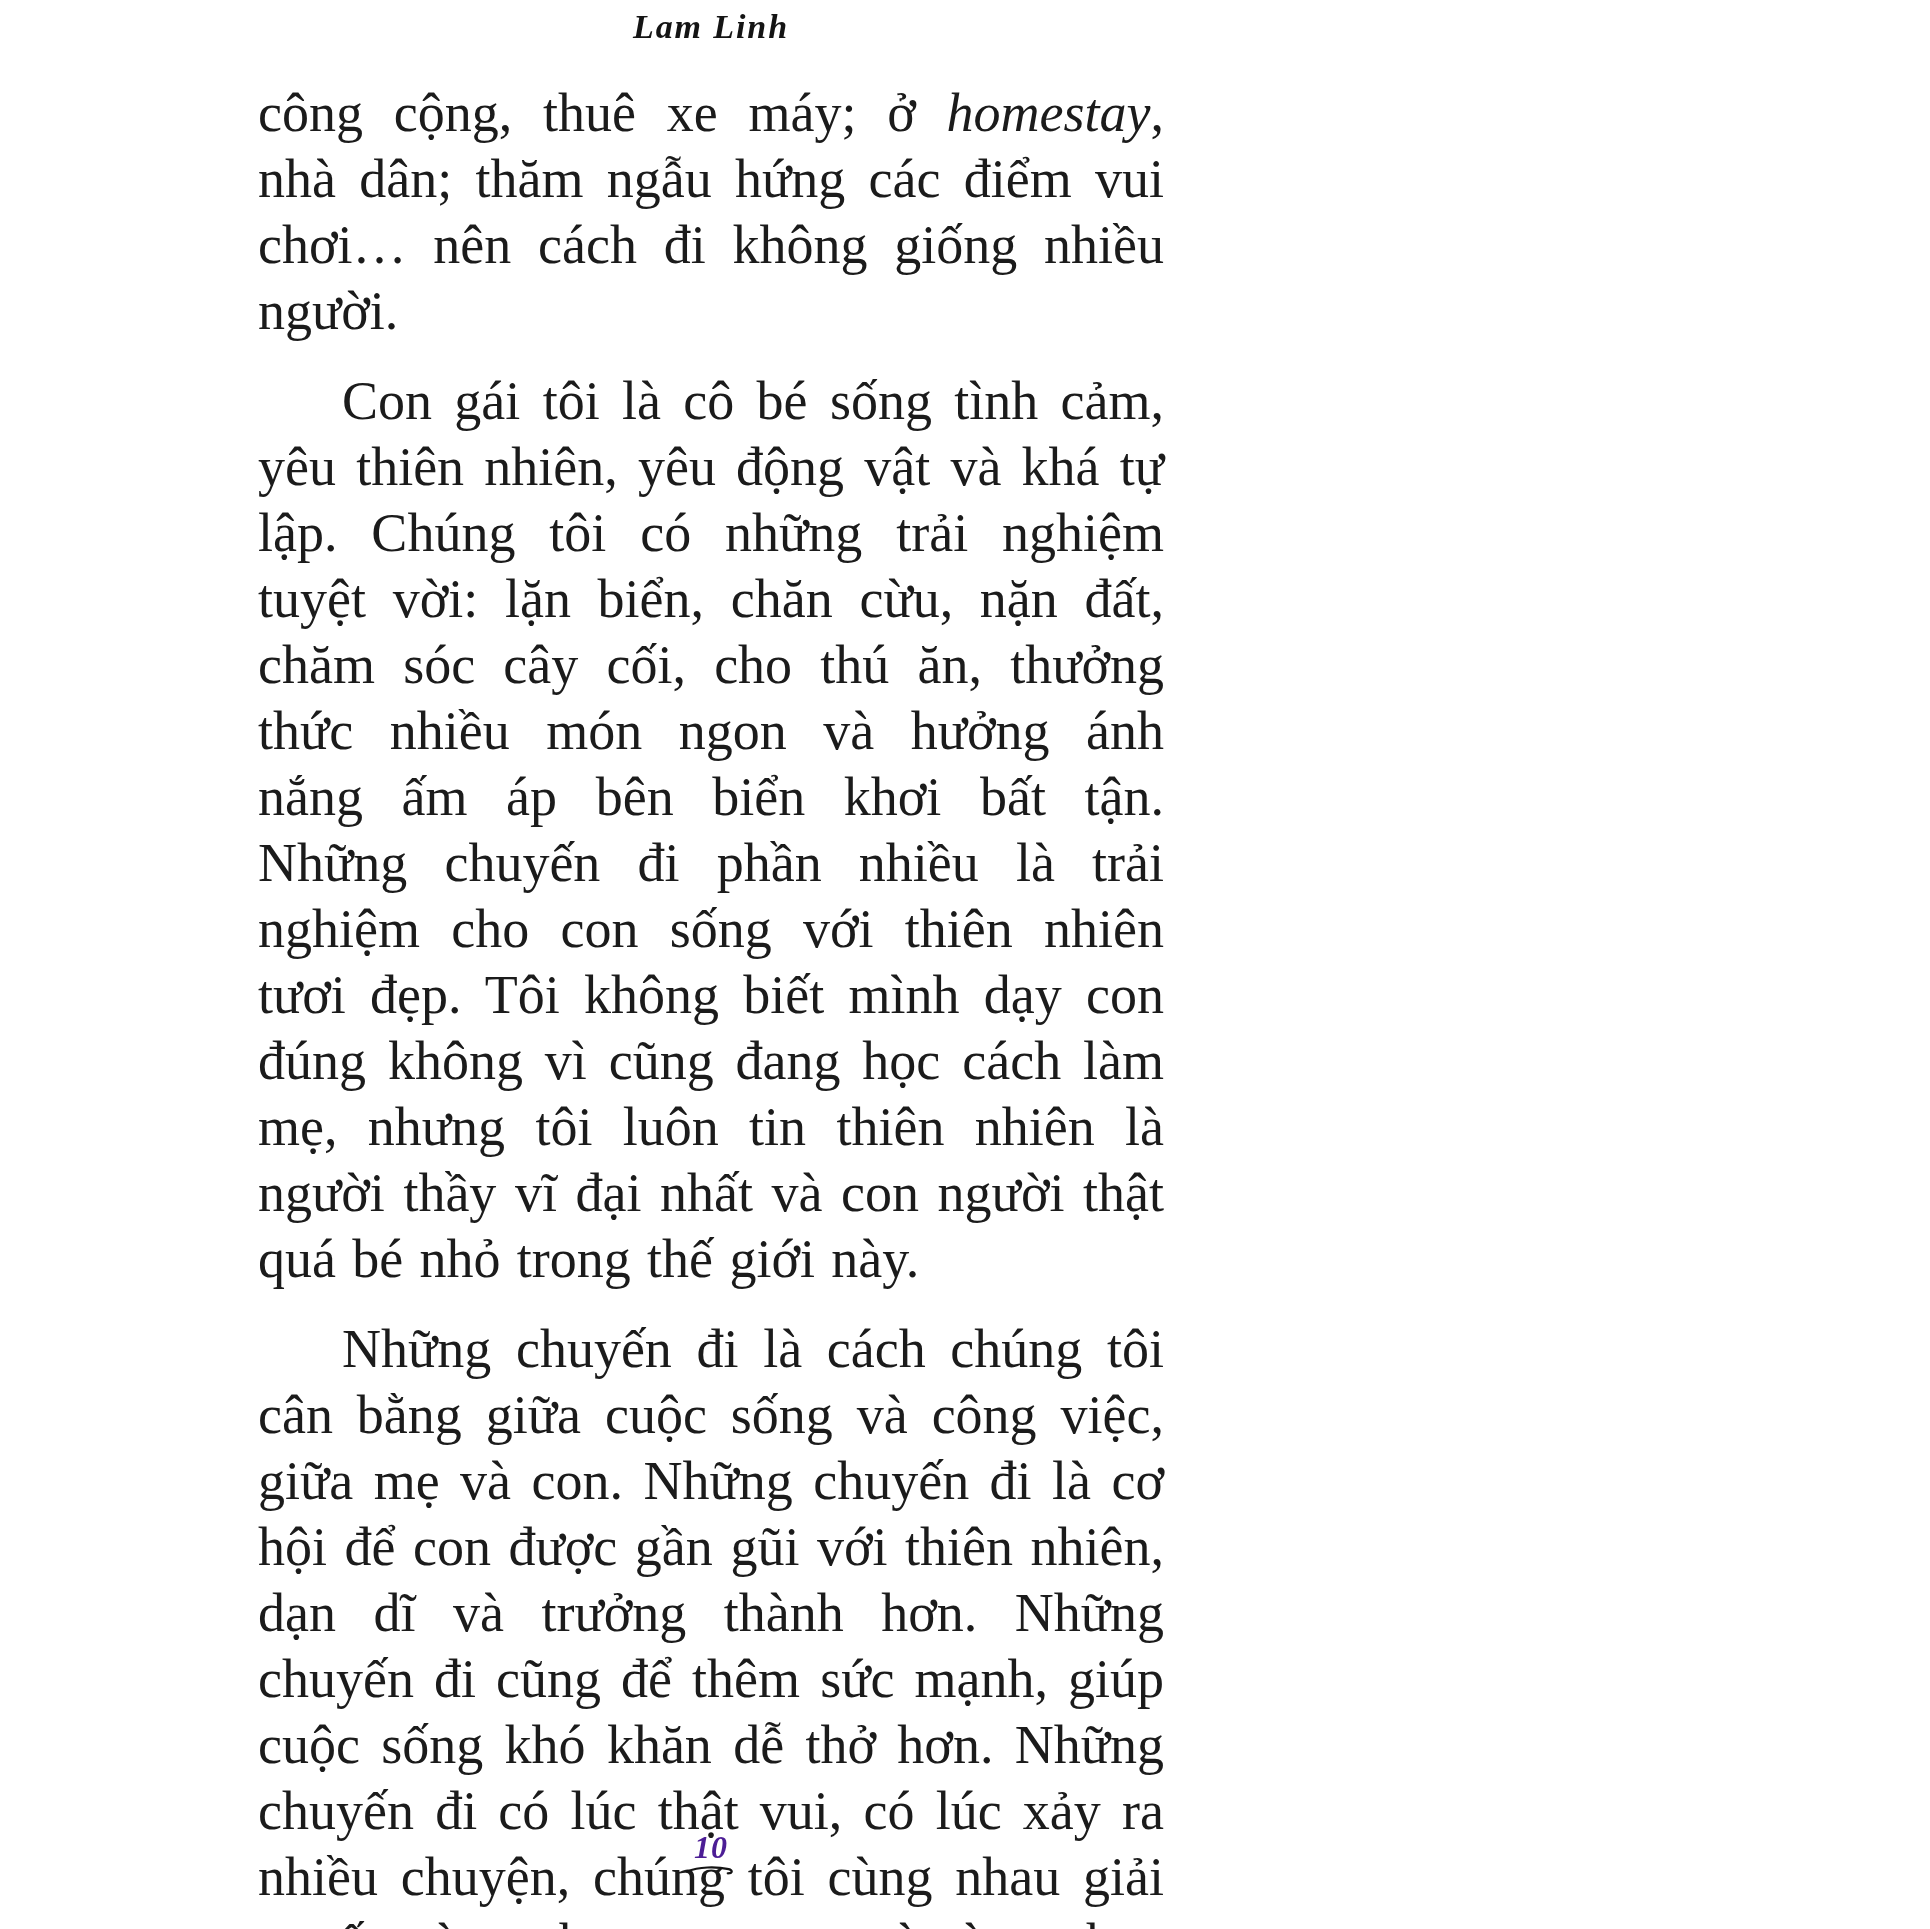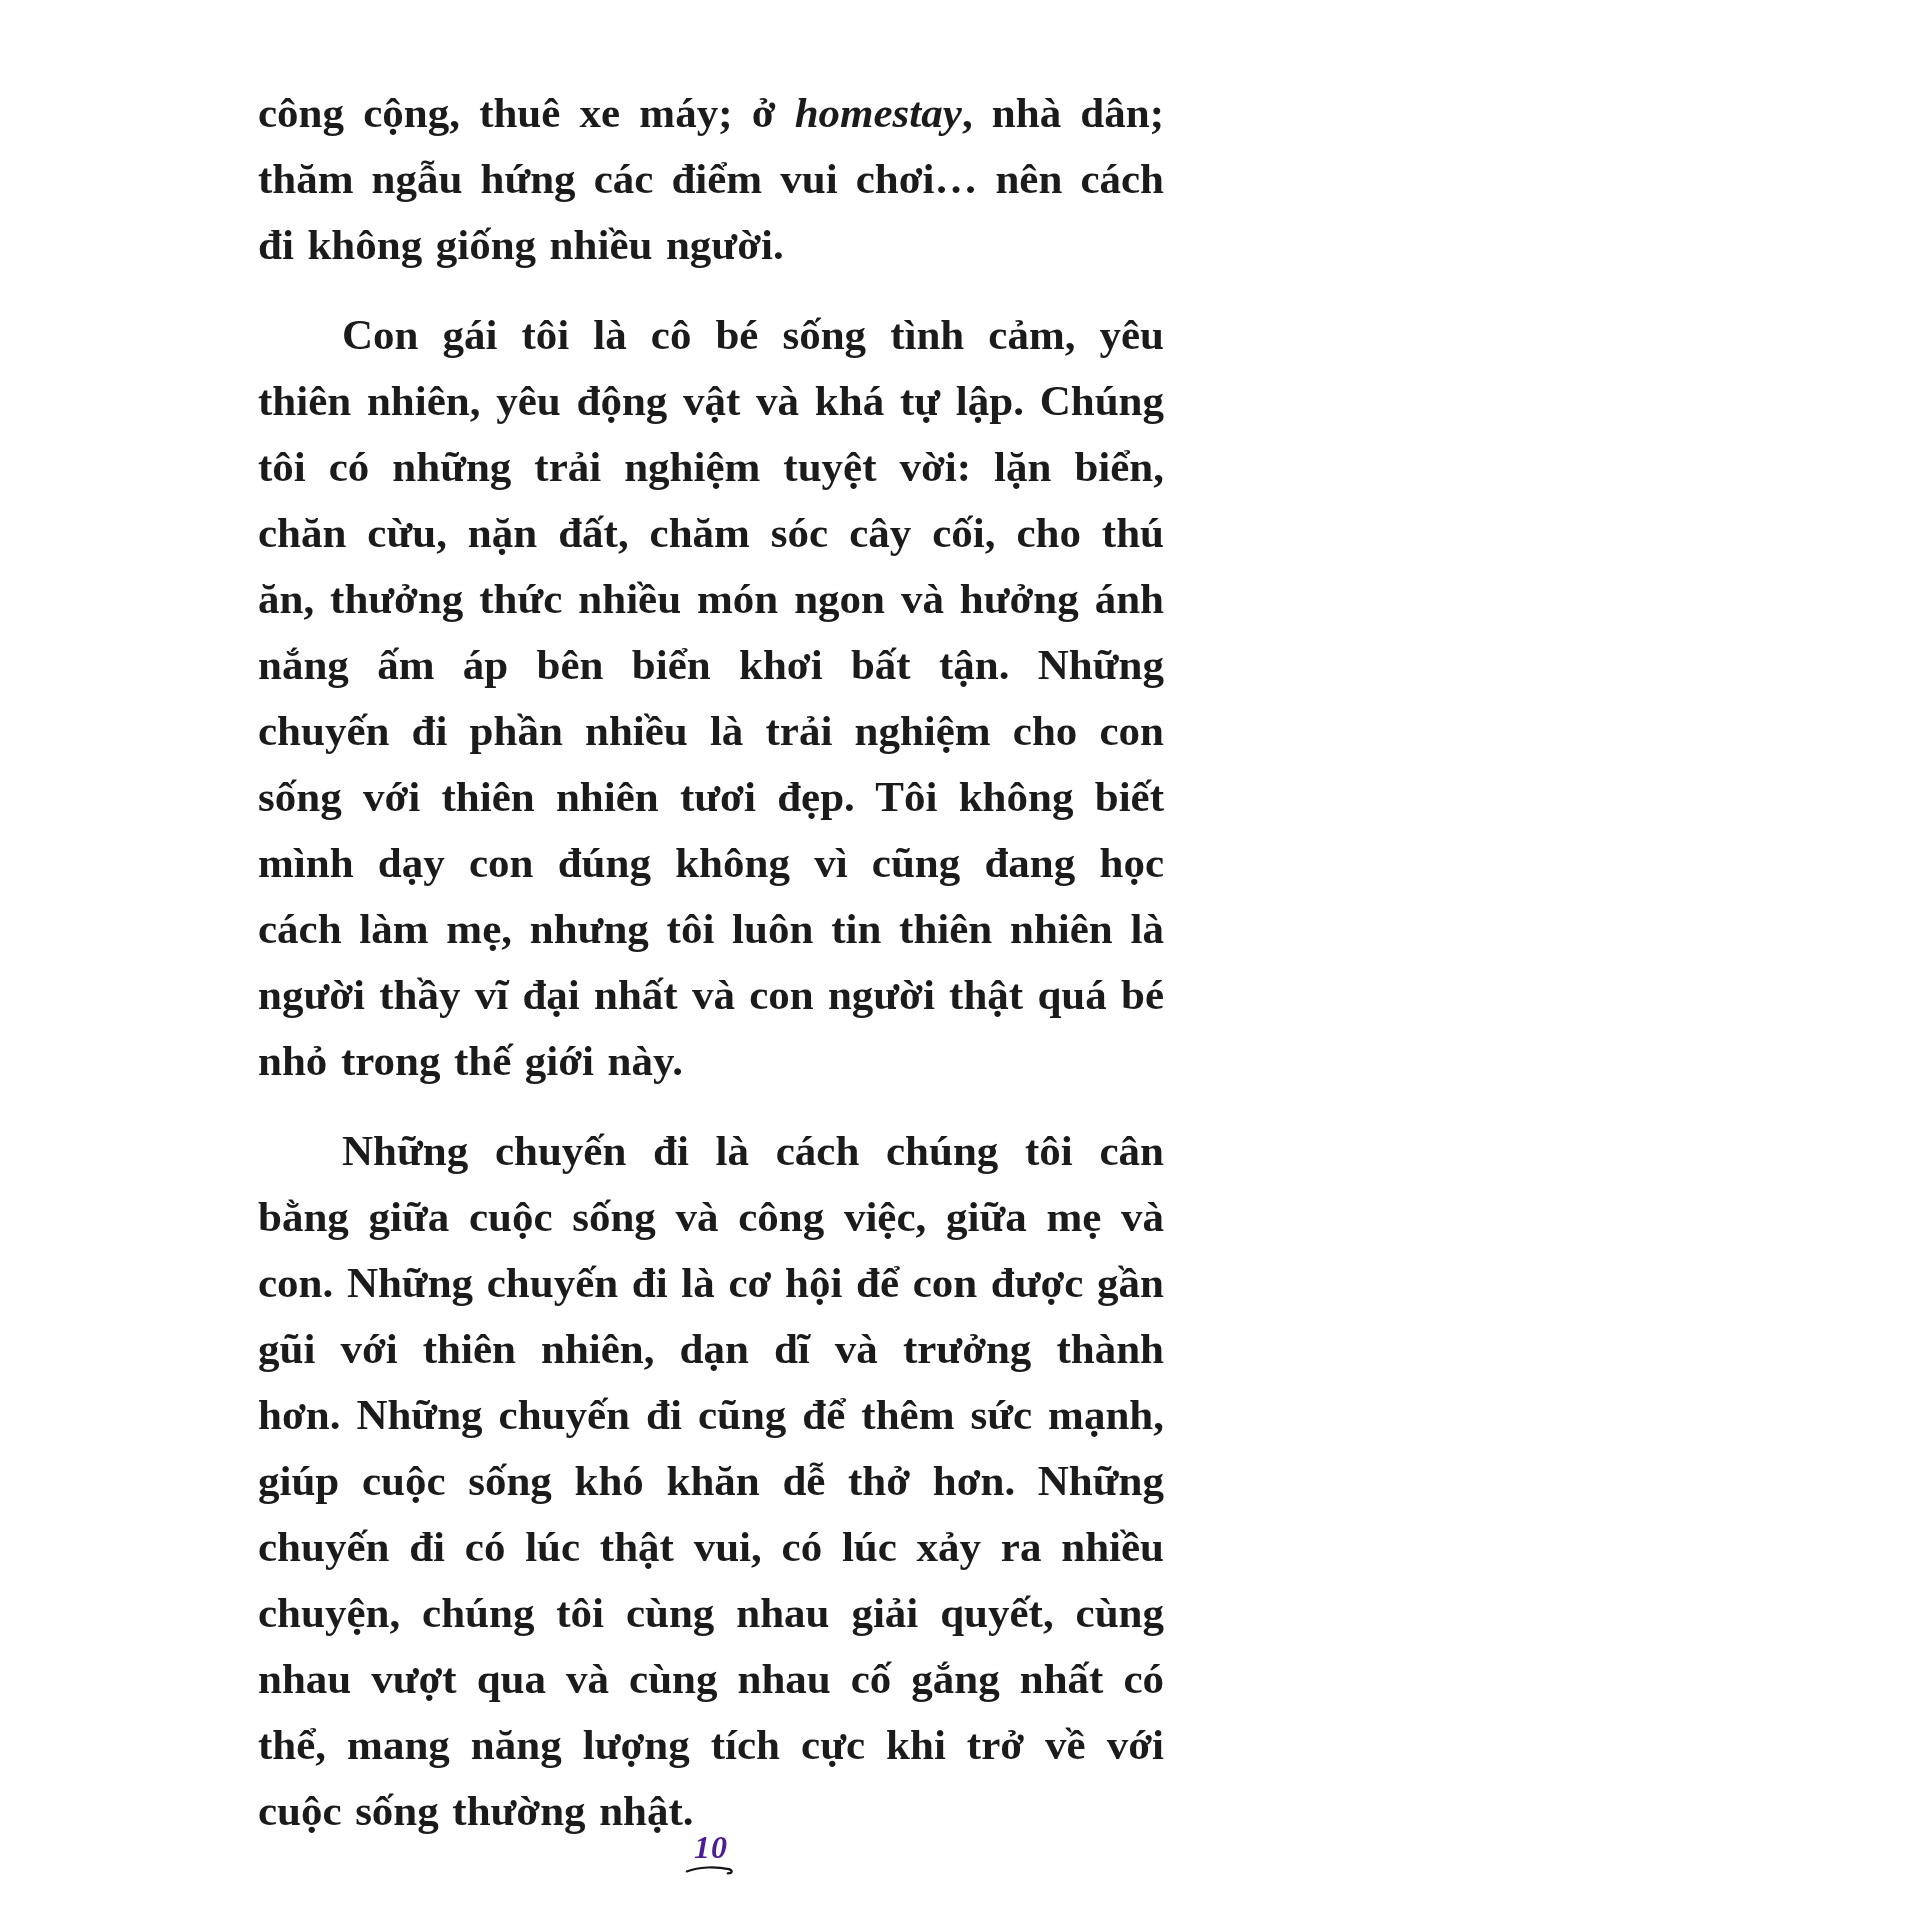--- a/index.html
+++ b/index.html
@@ -28,28 +28,27 @@
     letter-spacing: 1.9px;
     color: #141414;
   }
   .text-column {
     position: absolute;
     top: 80px;
     left: 258px;
     width: 906px;
   }
   .para {
-    font-size: 43px;
+    font-size: 54px;
     line-height: 66px;
     text-align: justify;
     text-indent: 84px;
     margin-bottom: 24px;
     word-spacing: 2.8px;
     color: #1b1b1b;
-    font-weight: bold;
   }
   .para.no-indent { text-indent: 0; }
   .para em { font-style: italic; }
   .footer {
     position: absolute;
     top: 1829px;
     left: 258px;
     width: 906px;
     text-align: center;
   }
@@ -62,20 +61,21 @@
     color: #4c1d95;
     letter-spacing: 0.9px;
   }
   .flourish { display: block; margin: -1.9px auto 0 auto; }
 </style>
 </head>
 <body>
 
 <div class="page">
 
+  <div class="running-head">Lam Linh</div>
 
   <div class="text-column">
 
     <p class="para no-indent"><span>công cộng, thuê xe máy; ở </span><em>homestay</em><span>, nhà dân; thăm ngẫu hứng các điểm vui chơi… nên cách đi không giống nhiều người.</span></p>
 
     <p class="para">Con gái tôi là cô bé sống tình cảm, yêu thiên nhiên, yêu động vật và khá tự lập. Chúng tôi có những trải nghiệm tuyệt vời: lặn biển, chăn cừu, nặn đất, chăm sóc cây cối, cho thú ăn, thưởng thức nhiều món ngon và hưởng ánh nắng ấm áp bên biển khơi bất tận. Những chuyến đi phần nhiều là trải nghiệm cho con sống với thiên nhiên tươi đẹp. Tôi không biết mình dạy con đúng không vì cũng đang học cách làm mẹ, nhưng tôi luôn tin thiên nhiên là người thầy vĩ đại nhất và con người thật quá bé nhỏ trong thế giới này.</p>
 
     <p class="para">Những chuyến đi là cách chúng tôi cân bằng giữa cuộc sống và công việc, giữa mẹ và con. Những chuyến đi là cơ hội để con được gần gũi với thiên nhiên, dạn dĩ và trưởng thành hơn. Những chuyến đi cũng để thêm sức mạnh, giúp cuộc sống khó khăn dễ thở hơn. Những chuyến đi có lúc thật vui, có lúc xảy ra nhiều chuyện, chúng tôi cùng nhau giải quyết, cùng nhau vượt qua và cùng nhau cố gắng nhất có thể, mang năng lượng tích cực khi trở về với cuộc sống thường nhật.</p>
 
   </div>

